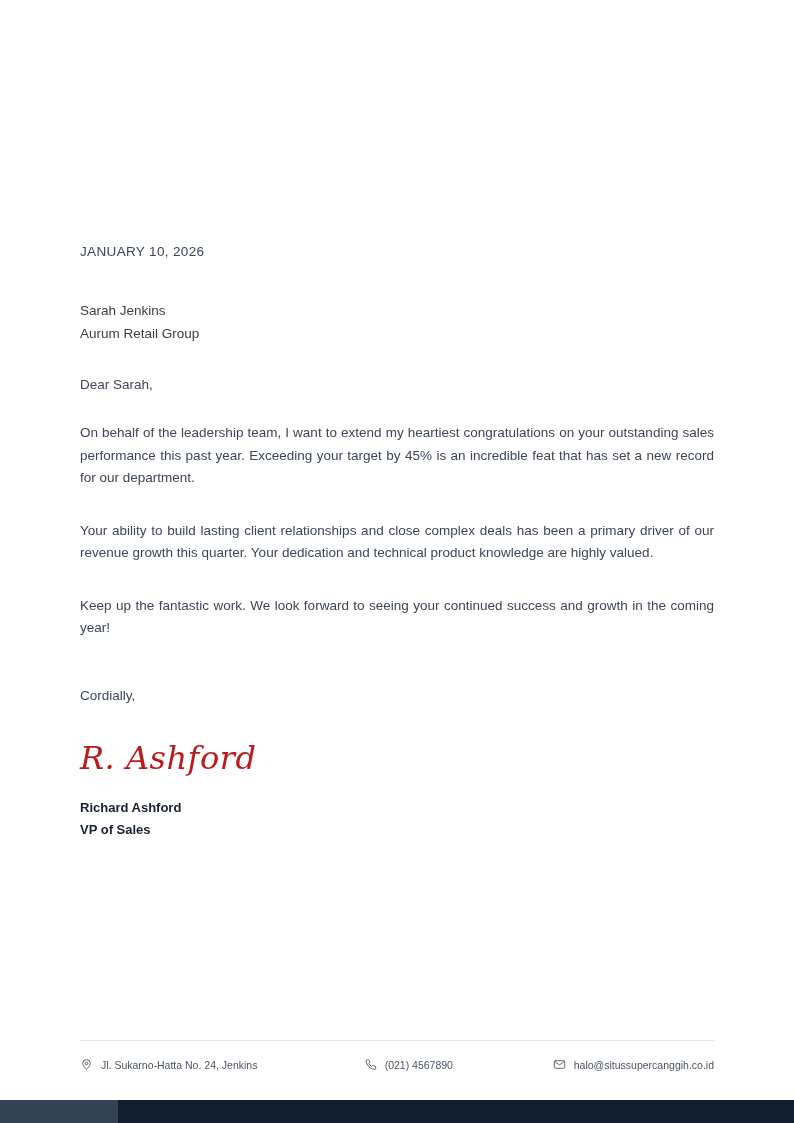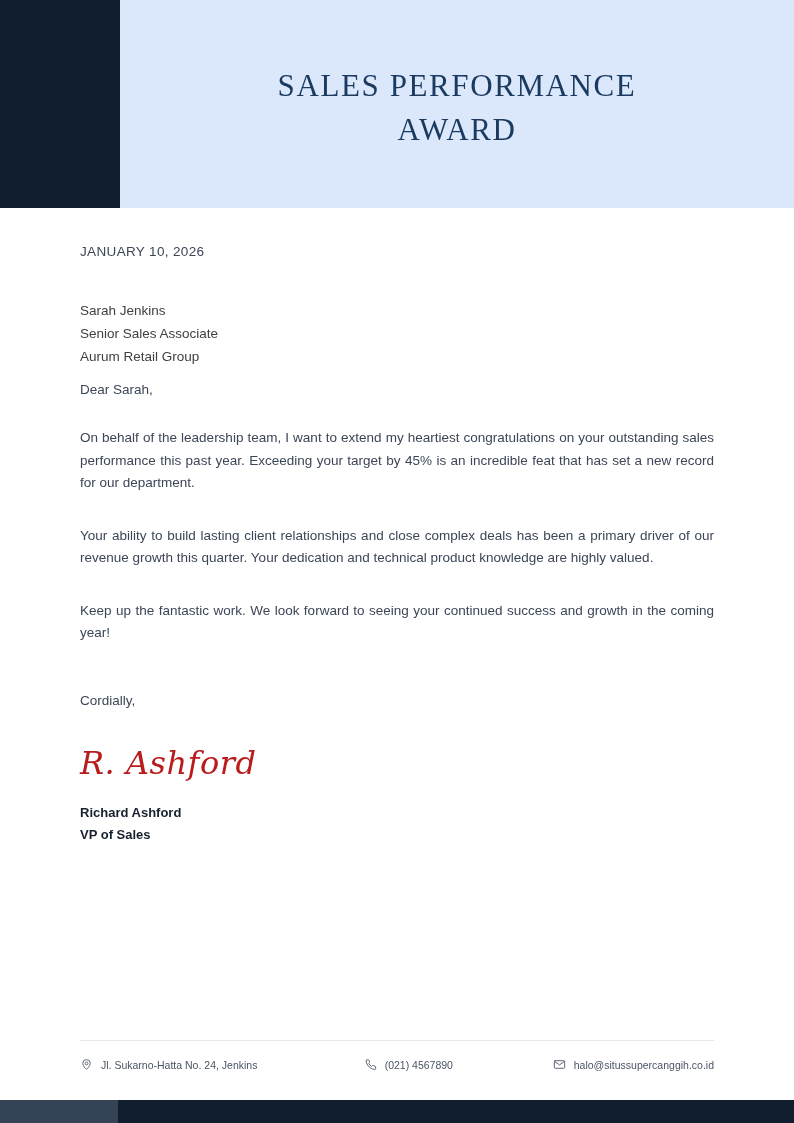--- a/index.html
+++ b/index.html
@@ -87,21 +87,21 @@
 
   .recipient {
     margin-top: 40px;
     font-size: 13.5px;
     color: #404040;
     line-height: 23px;
   }
   .recipient div { white-space: nowrap; }
 
   .salutation {
-    margin-top: 14px;
+    margin-top: 32px;
     font-size: 13.5px;
     color: #3b4656;
   }
 
   .para {
     margin-top: 30px;
     font-size: 13.5px;
     color: #3b4656;
     line-height: 22.5px;
     text-align: justify;
@@ -192,36 +192,27 @@
     width: 676px;
     height: 23px;
     background: #111e30;
   }
 </style>
 </head>
 <body>
 
 <div class="page">
 
-  <div class="header">
-    <div class="header-dark-block"></div>
-    <div class="header-band"></div>
-    <div class="header-title">
-      <div class="line">SALES PERFORMANCE</div>
-      <div class="line">AWARD</div>
-    </div>
-  </div>
 
   <div class="content">
 
     <div class="date-line">JANUARY 10, 2026</div>
 
     <div class="recipient">
       <div>Sarah Jenkins</div>
-      <div>Senior Sales Associate</div>
       <div>Aurum Retail Group</div>
     </div>
 
     <div class="salutation">Dear Sarah,</div>
 
     <div class="para">On behalf of the leadership team, I want to extend my heartiest congratulations on your outstanding sales performance this past year. Exceeding your target by 45% is an incredible feat that has set a new record for our department.</div>
     <div class="para">Your ability to build lasting client relationships and close complex deals has been a primary driver of our revenue growth this quarter. Your dedication and technical product knowledge are highly valued.</div>
     <div class="para">Keep up the fantastic work. We look forward to seeing your continued success and growth in the coming year!</div>
 
     <div class="closing">Cordially,</div>

